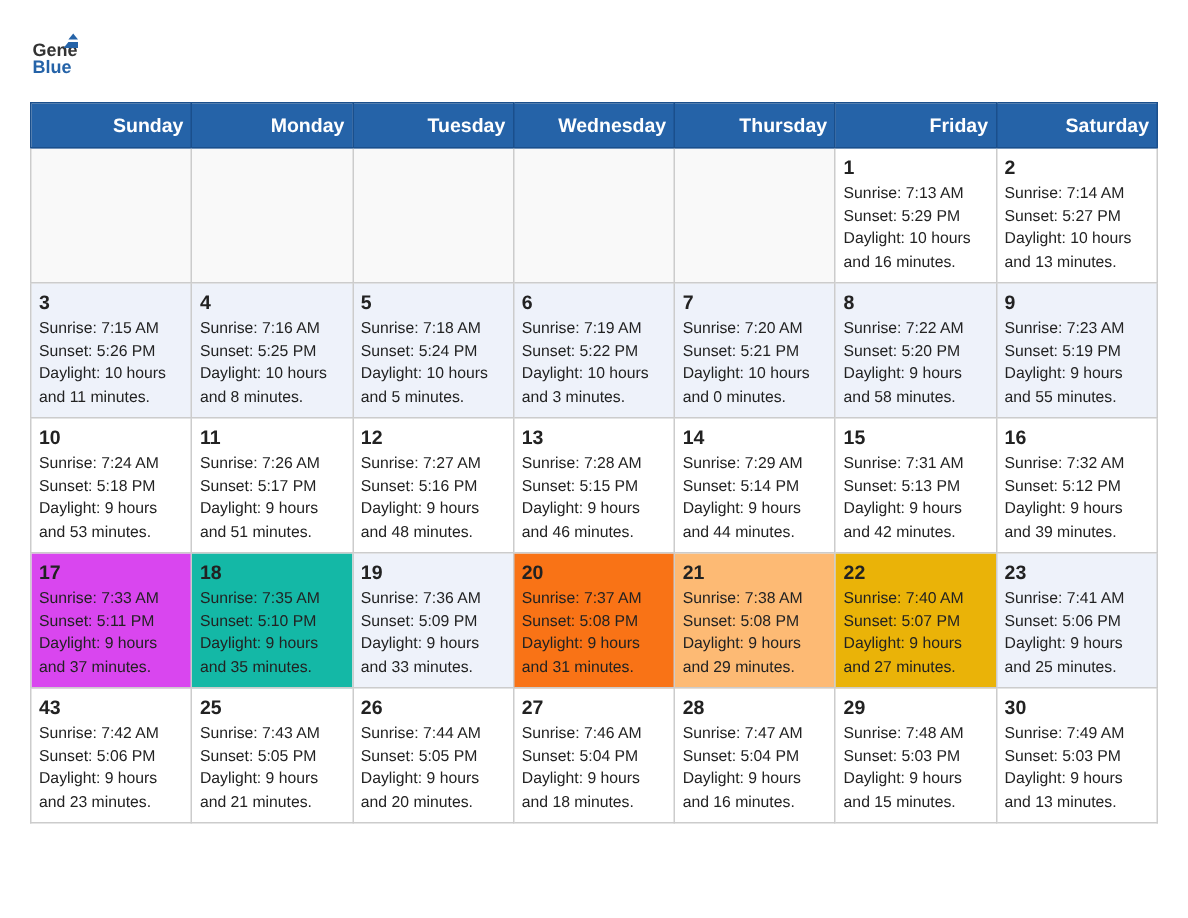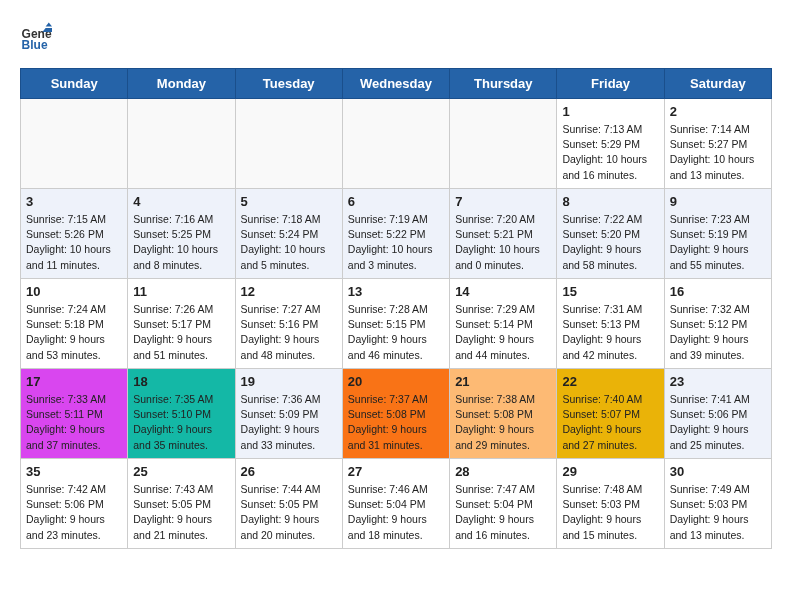--- a/index.html
+++ b/index.html
@@ -39,22 +39,22 @@
     }
     table {
       width: 100%;
       border-collapse: collapse;
     }
     th {
       background: #2563a8;
       color: #fff;
       font-size: 13px;
       font-weight: bold;
-      padding: 7px 16px;
-      text-align: center;
+      padding: 7px 5px;
+      text-align: right;
       border: 1px solid #1a4f8c;
     }
     td {
       vertical-align: top;
       padding: 5px;
       font-size: 11px;
       color: #222;
       border: 1px solid #ccc;
       width: calc(100% / 7);
       height: 90px;
@@ -212,21 +212,21 @@
           <span class="day-num">22</span>
           <div class="day-info">Sunrise: 7:40 AM<br>Sunset: 5:07 PM<br>Daylight: 9 hours and 27 minutes.</div>
         </td>
         <td style="background: rgb(238, 242, 250);">
           <span class="day-num">23</span>
           <div class="day-info">Sunrise: 7:41 AM<br>Sunset: 5:06 PM<br>Daylight: 9 hours and 25 minutes.</div>
         </td>
       </tr>
       <tr>
         <td>
-          <span class="day-num">35</span>
+          <span class="day-num">43</span>
           <div class="day-info">Sunrise: 7:42 AM<br>Sunset: 5:06 PM<br>Daylight: 9 hours and 23 minutes.</div>
         </td>
         <td>
           <span class="day-num">25</span>
           <div class="day-info">Sunrise: 7:43 AM<br>Sunset: 5:05 PM<br>Daylight: 9 hours and 21 minutes.</div>
         </td>
         <td>
           <span class="day-num">26</span>
           <div class="day-info">Sunrise: 7:44 AM<br>Sunset: 5:05 PM<br>Daylight: 9 hours and 20 minutes.</div>
         </td>

